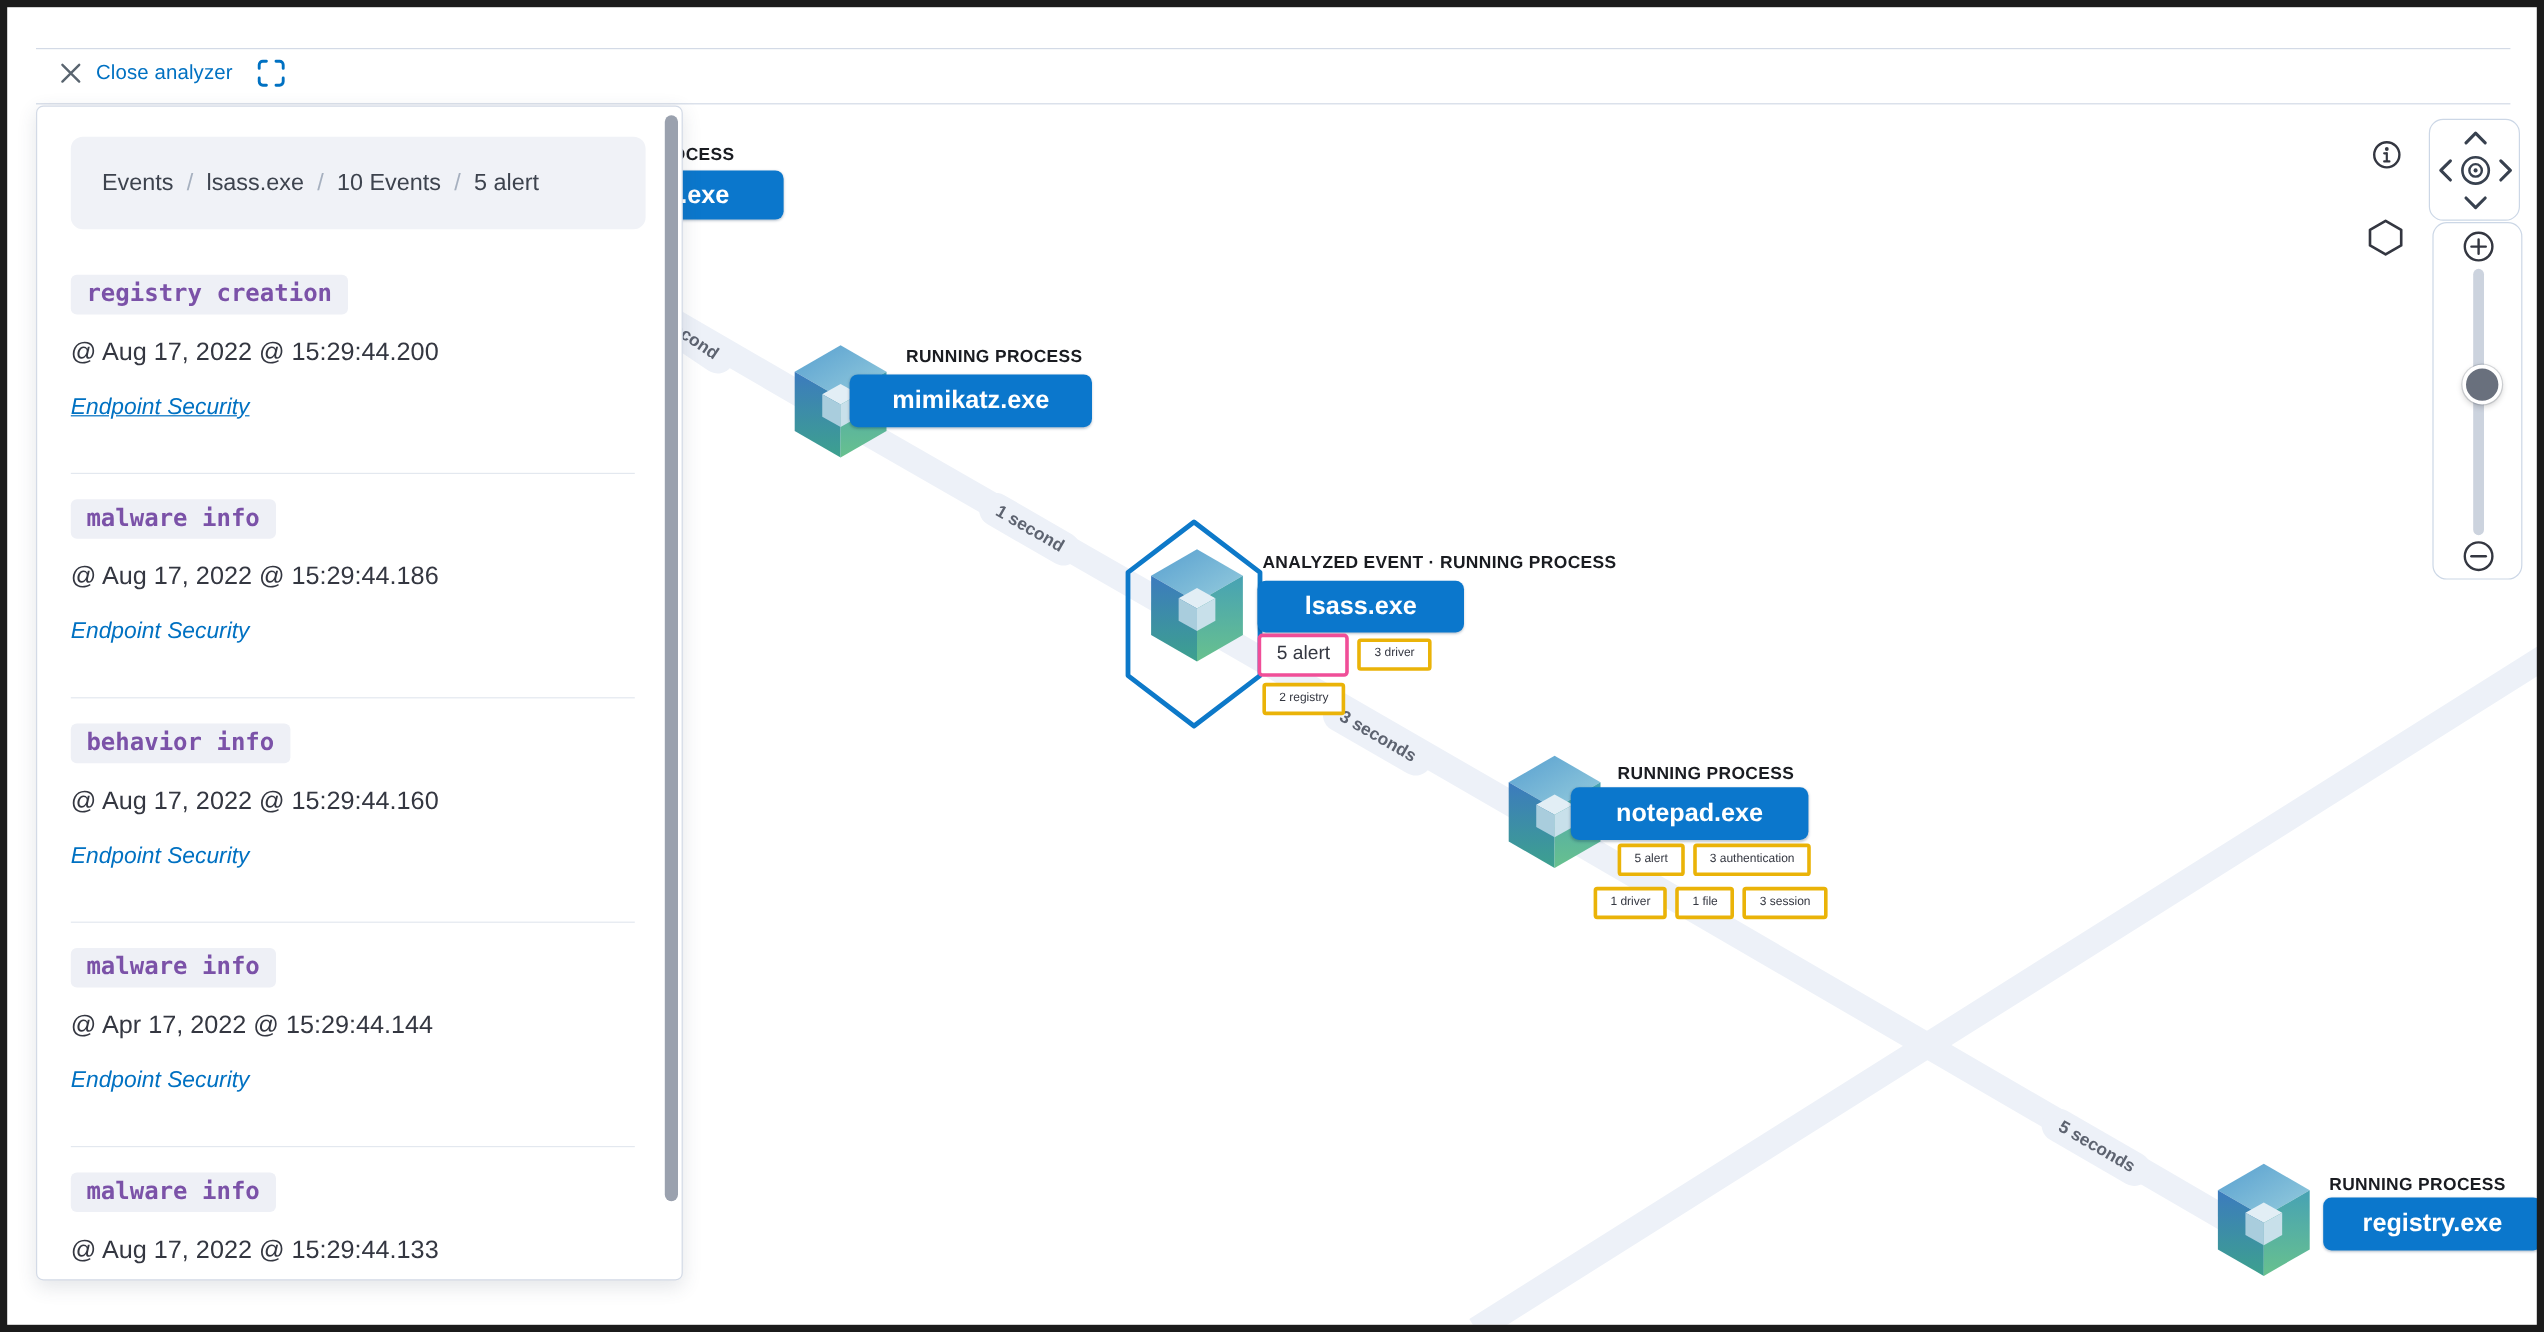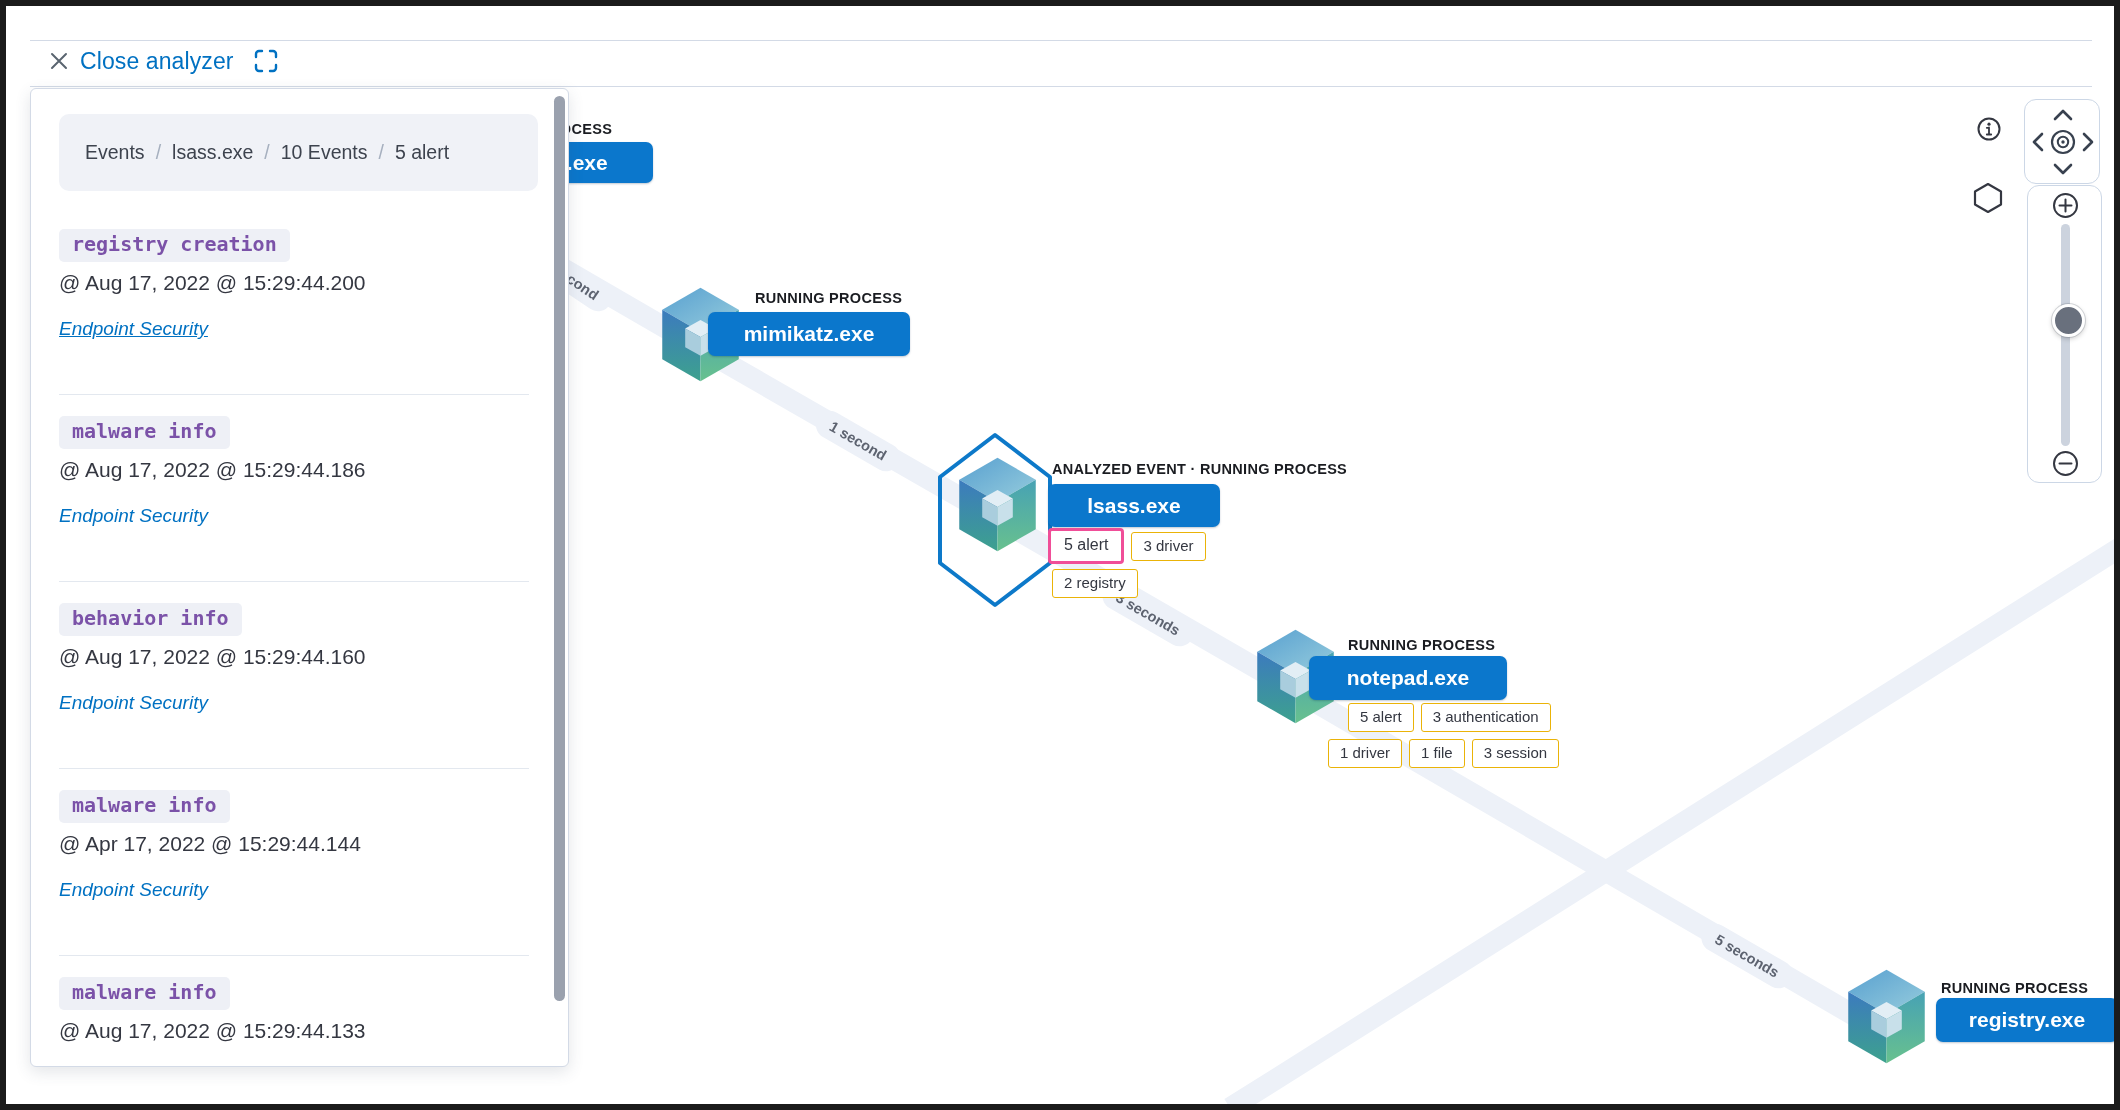--- a/index.html
+++ b/index.html
@@ -4,53 +4,53 @@
 <style>
   html,body{margin:0;padding:0;background:#e8e8e8;}
   .screen{position:relative;width:2120px;height:1110px;background:#ffffff;overflow:hidden;
           font-family:"Liberation Sans","DejaVu Sans",sans-serif;}
   .frame-border{position:absolute;inset:0;border:6px solid #1b1b1b;z-index:999;pointer-events:none;}
 
   
   .top-divider{position:absolute;left:30px;top:40px;width:2062px;height:1px;background:#d3dae6;}
   .close-row{position:absolute;left:50px;top:44px;height:34px;display:flex;align-items:center;z-index:30;}
   .close-x{width:18px;height:18px;margin-right:12px;cursor:pointer;}
-  .close-label{color:#0071c2;font-size:23px;font-weight:500;letter-spacing:.1px;cursor:pointer;}
+  .close-label{color:#0071c2;font-size:17px;font-weight:500;letter-spacing:.1px;cursor:pointer;}
   .fs-icon{width:28px;height:28px;margin-left:18px;cursor:pointer;}
 
   
   .graph{position:absolute;left:0;top:86px;width:2120px;height:1018px;overflow:hidden;background:#fff;}
   .graph-topline{position:absolute;left:30px;top:86px;width:2062px;height:1px;background:#d3dae6;z-index:2;}
   .edges-svg{position:absolute;left:0;top:0;width:2120px;height:1018px;}
   .edge-label{position:absolute;transform:translate(-50%,-50%) rotate(30deg);background:#edf1f8;
               color:#5d6370;font-weight:700;font-size:14.5px;padding:6px 15px;border-radius:17px;white-space:nowrap;}
   .edge-label.steep{transform:translate(-50%,-50%) rotate(34deg);}
   .cube-icon{position:absolute;width:85px;height:97px;}
   .hex-ring{position:absolute;width:124px;height:180px;}
   .node-kind{position:absolute;font-size:14.5px;font-weight:700;color:#1a1c21;letter-spacing:.3px;white-space:nowrap;}
   .proc-pill{position:absolute;background:#0b77cc;border-radius:7px;color:#fff;font-weight:700;font-size:21px;
              display:flex;align-items:center;justify-content:center;white-space:nowrap;cursor:pointer;
              box-shadow:0 1px 2px rgba(0,40,80,.25);}
   .badge-row{position:absolute;display:flex;gap:7px;align-items:flex-start;}
-  .ebadge{display:inline-block;background:#fff;border:1px solid #eab308;border-radius:3px;font-size:15px;
+  .ebadge{display:inline-block;background:#fff;border:3px solid #eab308;border-radius:3px;font-size:10px;
           color:#343741;padding:4px 11px 6px;white-space:nowrap;cursor:pointer;}
   .ebadge.sel{border:3px solid #f04e98;border-radius:4px;font-size:16px;padding:5px 13px 7px;}
 
   
   .events-panel{position:absolute;left:30px;top:88px;width:527px;height:977px;background:#fff;
                 border:1px solid #d3dae6;border-radius:6px;box-shadow:0 5px 16px rgba(60,70,90,.14);
                 overflow:hidden;z-index:20;padding-left:10px;}
   .breadcrumb{position:absolute;left:28px;top:25px;width:479px;height:77px;background:#f0f2f7;border-radius:10px;
               display:flex;align-items:center;padding-left:26px;box-sizing:border-box;font-size:19.5px;color:#3d434e;}
   .crumb{cursor:pointer;}
   .crumb-sep{color:#a6b0bf;margin:0 11px;}
   .event-item{position:absolute;left:28px;width:470px;}
   .etype{display:inline-block;font-family:"DejaVu Sans Mono","Liberation Mono",monospace;font-size:20px;
          font-weight:700;color:#7b52a8;background:#eef0f6;border-radius:5px;padding:3px 13px 6px;}
-  .ets{margin-top:9px;font-size:21px;color:#343741;}
+  .ets{margin-top:20px;font-size:21px;color:#343741;}
   .esrc{margin-top:23px;font-size:19px;color:#0071c2;font-weight:500;cursor:pointer;display:inline-block;font-style:italic;}
   .esrc.u{text-decoration:underline;}
   .e-divider{position:absolute;left:28px;width:470px;height:1px;background:#e3e8ef;}
   .panel-scrollthumb{position:absolute;right:3px;top:7px;width:11px;height:905px;background:#9aa1ae;border-radius:6px;cursor:pointer;}
 
   
   .ctl{z-index:25;}
   .icon-btn{position:absolute;cursor:pointer;}
   .ctl-panel{position:absolute;background:#fff;border:1px solid #ccd7e6;border-radius:12px;box-sizing:border-box;}
   .nav-panel{left:2024px;top:99px;width:76px;height:85px;}

